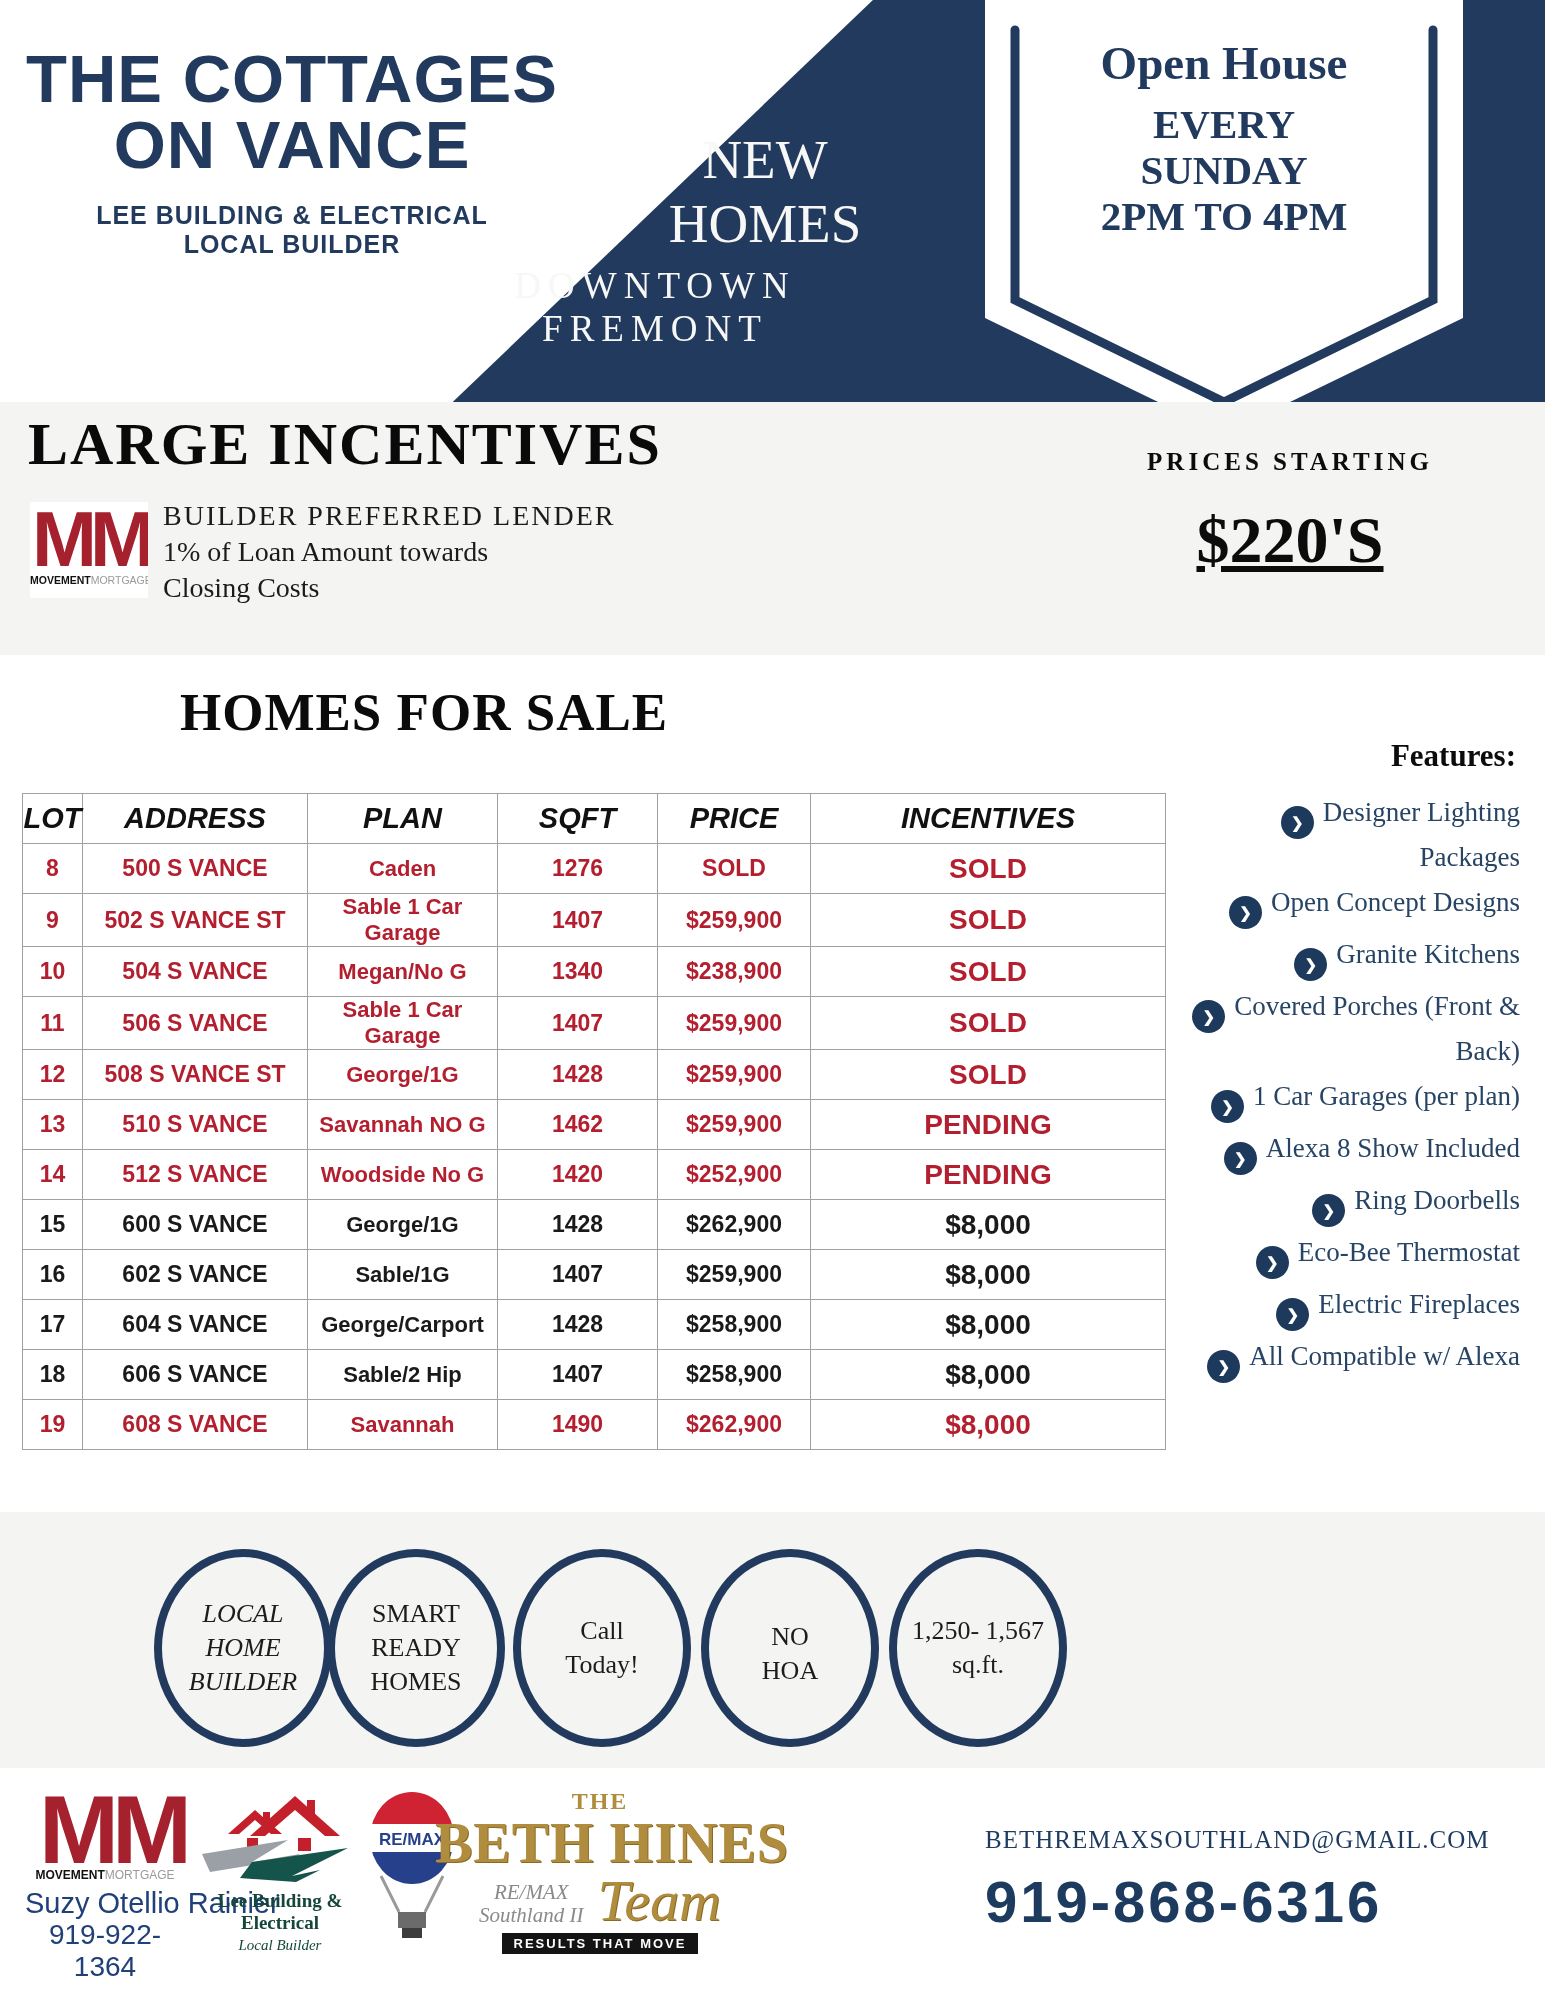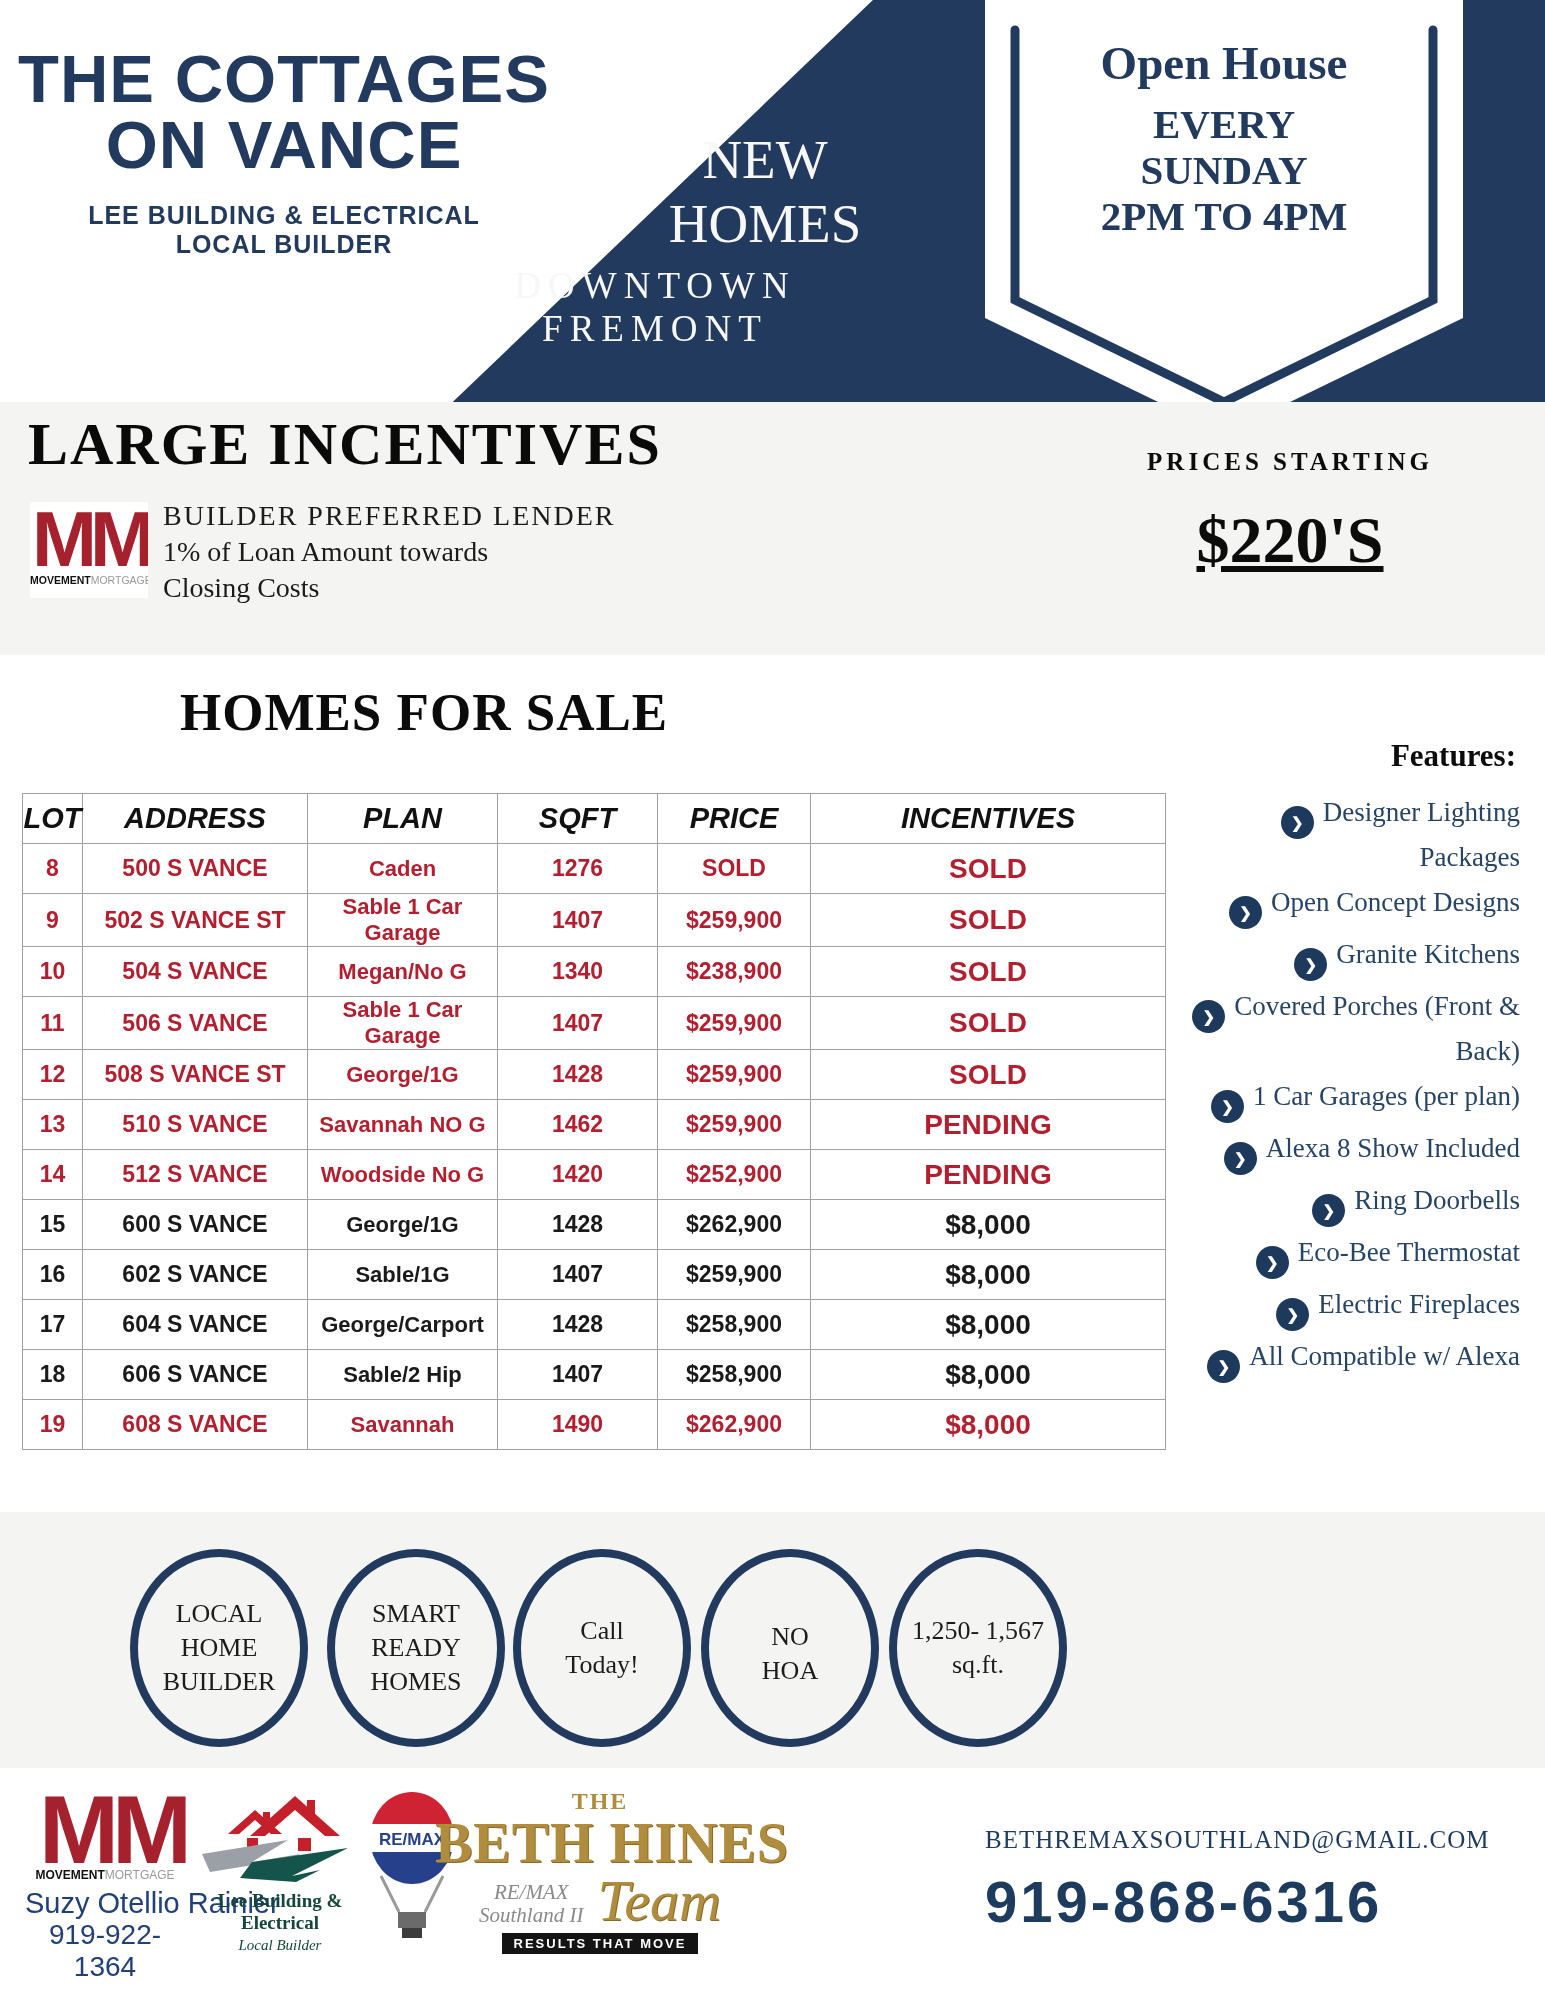--- a/index.html
+++ b/index.html
@@ -4,21 +4,21 @@
 <style>
   html,body{margin:0;padding:0;background:#e8e8e8;}
   .page{position:relative;width:1545px;height:2000px;background:#ffffff;overflow:hidden;
         font-family:"Liberation Sans",sans-serif;}
   .serif{font-family:"Liberation Serif",serif;}
 
   
   .hero{position:absolute;left:0;top:0;width:1545px;height:402px;background:#fff;}
   .hero-navy{position:absolute;left:0;top:0;width:100%;height:100%;background:#223a5e;
              clip-path:polygon(56.5% 0,100% 0,100% 100%,29.3% 100%);}
-  .title-block{position:absolute;left:4px;top:46px;width:560px;text-align:center;color:#223a5e;}
+  .title-block{position:absolute;left:12px;top:46px;width:560px;text-align:center;color:#223a5e;}
   .title-block h1{margin:0;font-size:67px;line-height:0.98;font-weight:900;letter-spacing:1px;}
   .title-sub{margin-top:24px;font-size:25px;font-weight:800;line-height:1.15;letter-spacing:1px;}
   .new-homes{position:absolute;left:645px;top:128px;width:240px;text-align:center;color:#f7f7f5;
              font-family:"Liberation Serif",serif;font-size:55px;line-height:1.17;}
   .downtown{position:absolute;left:420px;top:264px;width:470px;text-align:center;color:#f7f7f5;
             font-family:"Liberation Serif",serif;font-size:37px;letter-spacing:7px;}
   .badge{position:absolute;left:985px;top:0;width:478px;height:442px;}
   .badge svg{position:absolute;left:0;top:0;}
   .badge-text{position:absolute;left:0;top:36px;width:100%;text-align:center;color:#223a5e;
               font-family:"Liberation Serif",serif;}
@@ -64,21 +64,21 @@
   .fbullet{display:inline-block;width:33px;height:33px;border-radius:50%;background:#1d3a5c;color:#fff;
            font-size:15px;font-weight:800;line-height:33px;text-align:center;vertical-align:-7px;
            margin-right:9px;font-family:"Liberation Sans",sans-serif;}
 
   
   .band2{position:absolute;left:0;top:1512px;width:1545px;height:256px;background:#f4f4f2;}
   .hl-circle{position:absolute;top:37px;width:178px;height:198px;border:8px solid #223a5e;border-radius:50%;
              display:flex;align-items:center;justify-content:center;box-sizing:border-box;}
   .hl-circle span{font-family:"Liberation Serif",serif;font-size:26px;color:#1c1c1c;text-align:center;
                   line-height:1.3;}
-  .hl-1{left:130px;} .hl-2{left:327px;} .hl-3{left:513px;} .hl-4{left:701px;} .hl-5{left:889px;}
+  .hl-1{left:154px;font-style:italic;} .hl-2{left:327px;} .hl-3{left:513px;} .hl-4{left:701px;} .hl-5{left:889px;}
   .hl-1 span,.hl-2 span{max-width:125px;}
   .hl-3 span{max-width:95px;}
   .hl-4 span{max-width:70px;margin-top:12px;}
   .hl-5 span{max-width:145px;}
 
   
   .footer{position:absolute;left:0;top:1768px;width:1545px;height:232px;background:#fff;}
   .f-mm{position:absolute;left:25px;top:18px;width:160px;text-align:center;}
   .f-mm .mm-big{font-size:96px;margin-top:0;}
   .f-mm .mm-word{font-size:12px;margin-top:-6px;}

